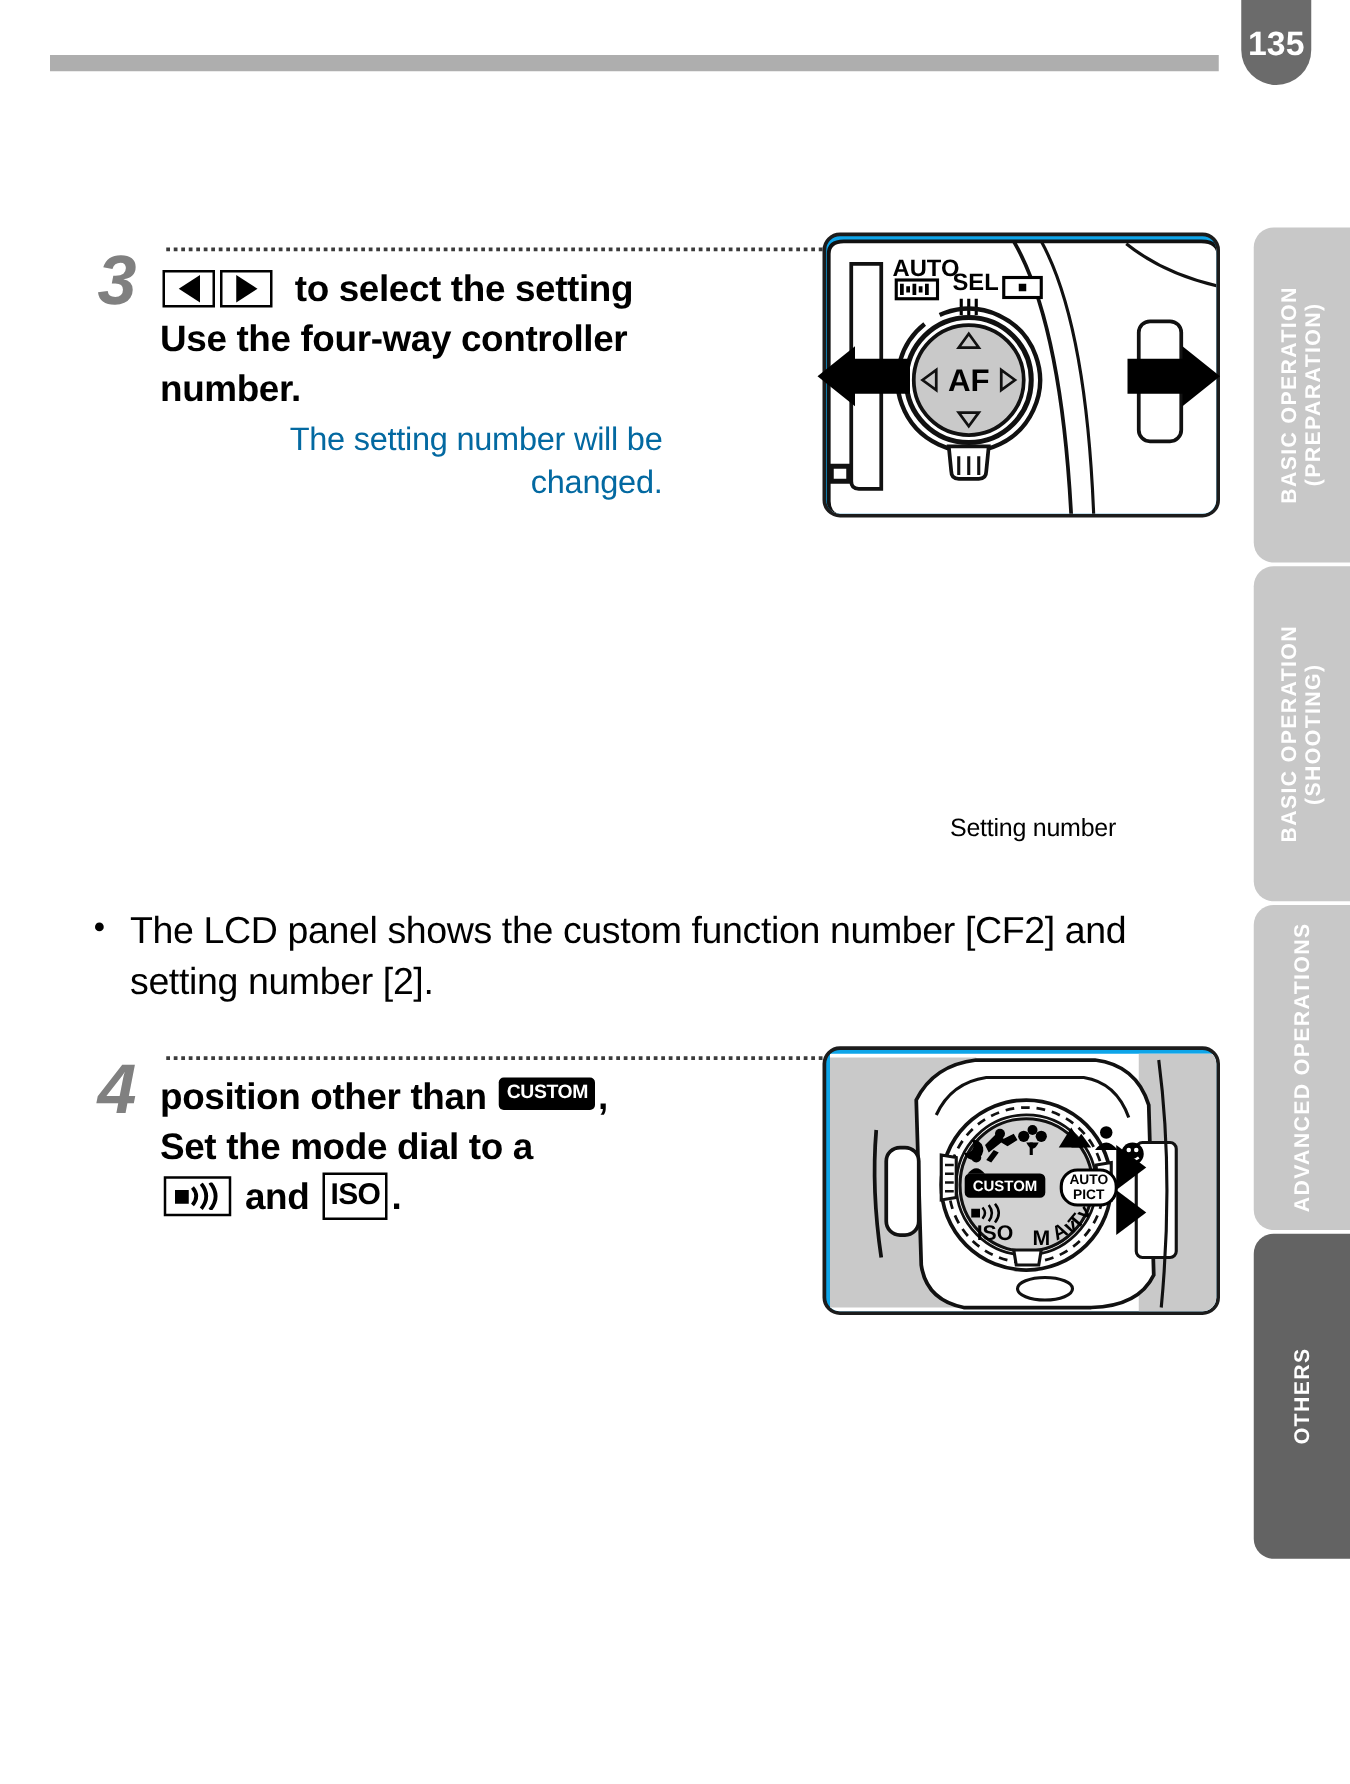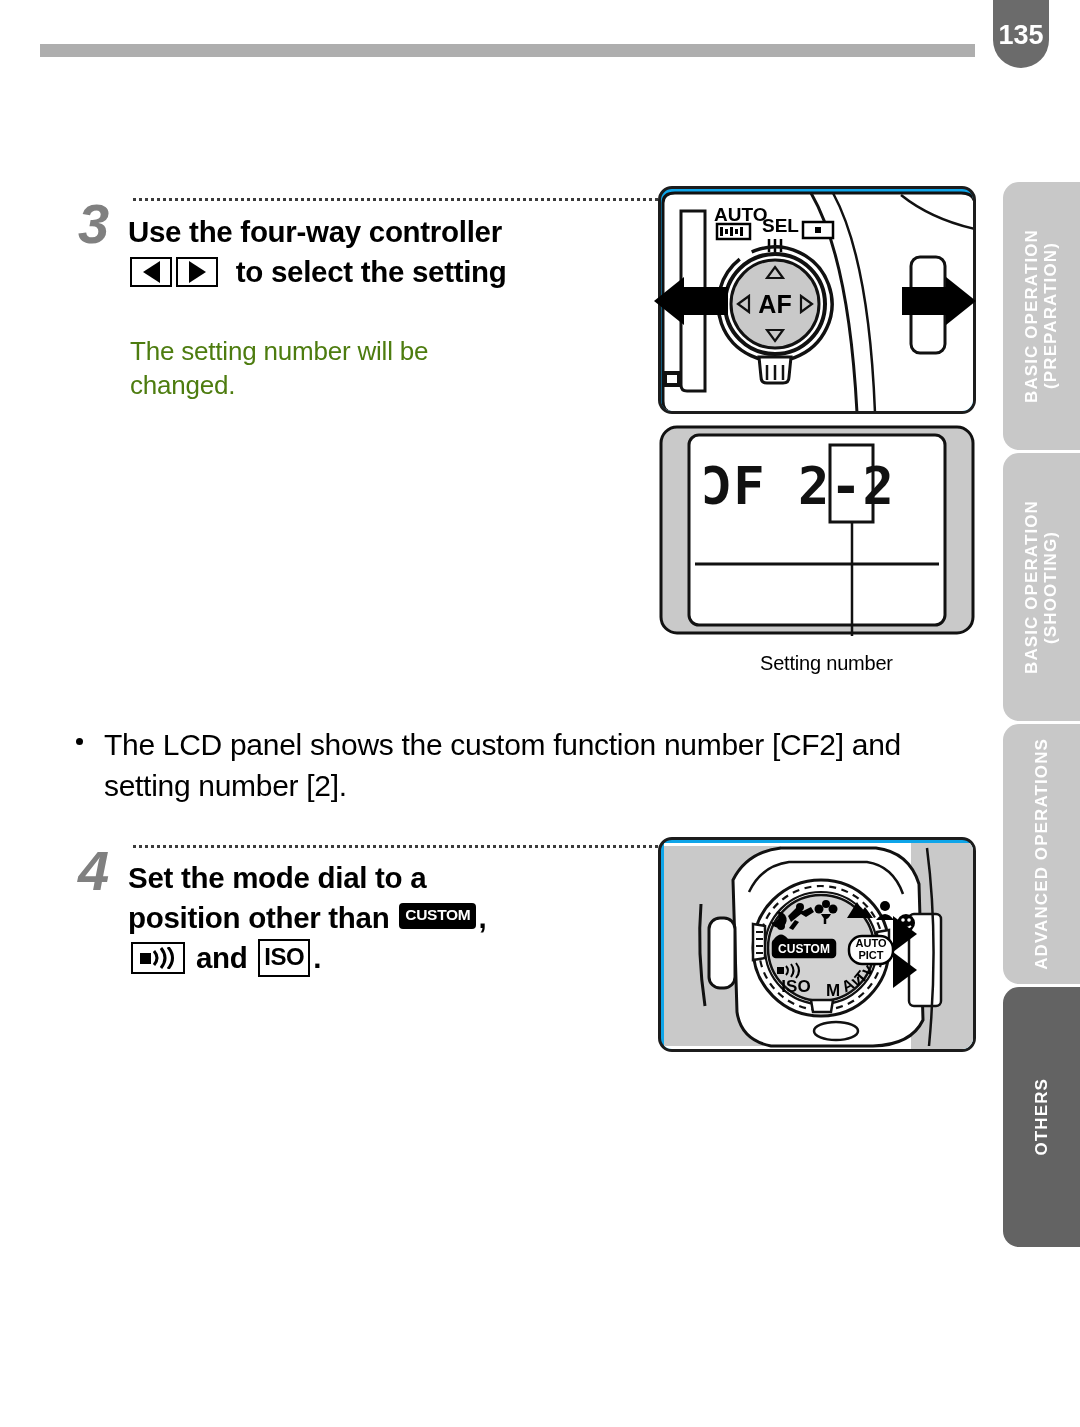--- a/index.html
+++ b/index.html
@@ -73,23 +73,24 @@
     position: absolute;
     font-size: 29.5px;
     font-weight: bold;
     color: #000;
     line-height: 1.35;
     letter-spacing: -0.3px;
   }
   .step-body {
     position: absolute;
     font-size: 26px;
-    color: #4d7c0f;
+    color: #0369a1;
     line-height: 1.3;
     letter-spacing: -0.2px;
+    text-align: right;
   }
 
   
   .ic {
     display: inline-flex;
     align-items: center; justify-content: center;
     vertical-align: middle;
     border: 2.5px solid #000;
     background: #fff;
     line-height: 1;
@@ -182,29 +183,30 @@
     <div class="side-tab tab-dark" style="height:260px;">
       <span class="vtext">OTHERS</span>
     </div>
   </div>
 
   <div class="step">
     <div class="step-num" style="left:78px; top:196px;">3</div>
     <div class="dots" style="left:133px; top:198px; width:525px;"></div>
 
     <div class="step-title" style="left:128px; top:212px; width:520px;">
-      <div>Use the four-way controller</div>
       <div>
         <span class="ic ic-arrow">
             <span class="tri-l"></span>
           </span><span class="ic ic-arrow">
             <span class="tri-r"></span>
           </span>
         &nbsp;<span>to select the setting</span>
       </div>
+      <div>Use the four-way controller</div>
+      <div>number.</div>
     </div>
 
     <div class="step-body" style="left:130px; top:335px; width:400px;">The setting number will be changed.</div>
   </div>
 
   <div class="illus" style="left:658px; top:186px; width:318px; height:228px;">
     <svg width="318" height="228" viewBox="0 0 318 228">
 
       <path d="M2 14 Q2 4 14 4 L300 4 Q314 4 314 16 L314 212 Q314 224 302 224 L14 224 Q2 224 2 212 Z" fill="#ffffff" stroke="#111" stroke-width="3"></path>
 
@@ -258,56 +260,38 @@
     </svg>
   </div>
 
   <svg style="position:absolute; left:650px; top:275px;" width="80" height="52">
     <path d="M78 12 H34 V2 L4 26 L34 50 V40 H78 Z" fill="#000"></path>
   </svg>
   <svg style="position:absolute; left:900px; top:275px;" width="80" height="52">
     <path d="M2 12 H46 V2 L76 26 L46 50 V40 H2 Z" fill="#000"></path>
   </svg>
 
-  <div class="illus" style="left:658px; top:424px; width:318px; height:212px; border:none; border-radius:0; background:transparent;">
-    <svg width="318" height="212" viewBox="0 0 318 212">
-
-      <rect x="3" y="3" width="312" height="206" rx="16" fill="#c9c9c9" stroke="#111" stroke-width="3"></rect>
-
-      <rect x="31" y="11" width="256" height="190" rx="10" fill="#ffffff" stroke="#111" stroke-width="3"></rect>
-
-      <text x="43" y="80" font-family="DejaVu Sans Mono, monospace" font-size="52" font-weight="bold" fill="#111" letter-spacing="1">
-        <tspan>ƆF 2-2</tspan>
-      </text>
-
-      <rect x="172" y="21" width="43" height="77" fill="none" stroke="#111" stroke-width="3"></rect>
-
-      <line x1="194" y1="98" x2="194" y2="212" stroke="#111" stroke-width="2.5"></line>
-
-      <line x1="37" y1="140" x2="281" y2="140" stroke="#111" stroke-width="3"></line>
-    </svg>
-  </div>
 
   <div class="caption" style="left:760px; top:652px;">Setting number</div>
 
   <div class="bullet-row" style="left:76px; top:724px; width:900px;">
     <div class="bullet-dot"></div>
     <div class="bullet-text">The LCD panel shows the custom function number [CF2] and setting number [2].</div>
   </div>
 
   <div class="step">
     <div class="step-num" style="left:78px; top:843px;">4</div>
     <div class="dots" style="left:133px; top:845px; width:525px;"></div>
 
     <div class="step-title" style="left:128px; top:858px; width:530px;">
-      <div>Set the mode dial to a</div>
       <div>
         <span>position other than</span>
         <span class="badge-custom">CUSTOM</span><span>,</span>
       </div>
+      <div>Set the mode dial to a</div>
       <div>
         <span class="badge-sound">
           <svg width="40" height="22" viewBox="0 0 40 22">
             <rect x="2" y="6" width="11" height="11" fill="#000"></rect>
             <path d="M16 4 Q22 11 16 18" fill="none" stroke="#000" stroke-width="3"></path>
             <path d="M23 1 Q31 11 23 21" fill="none" stroke="#000" stroke-width="3"></path>
             <path d="M30 0 Q39 11 30 22" fill="none" stroke="#000" stroke-width="3"></path>
           </svg>
         </span>
         <span>and</span>

